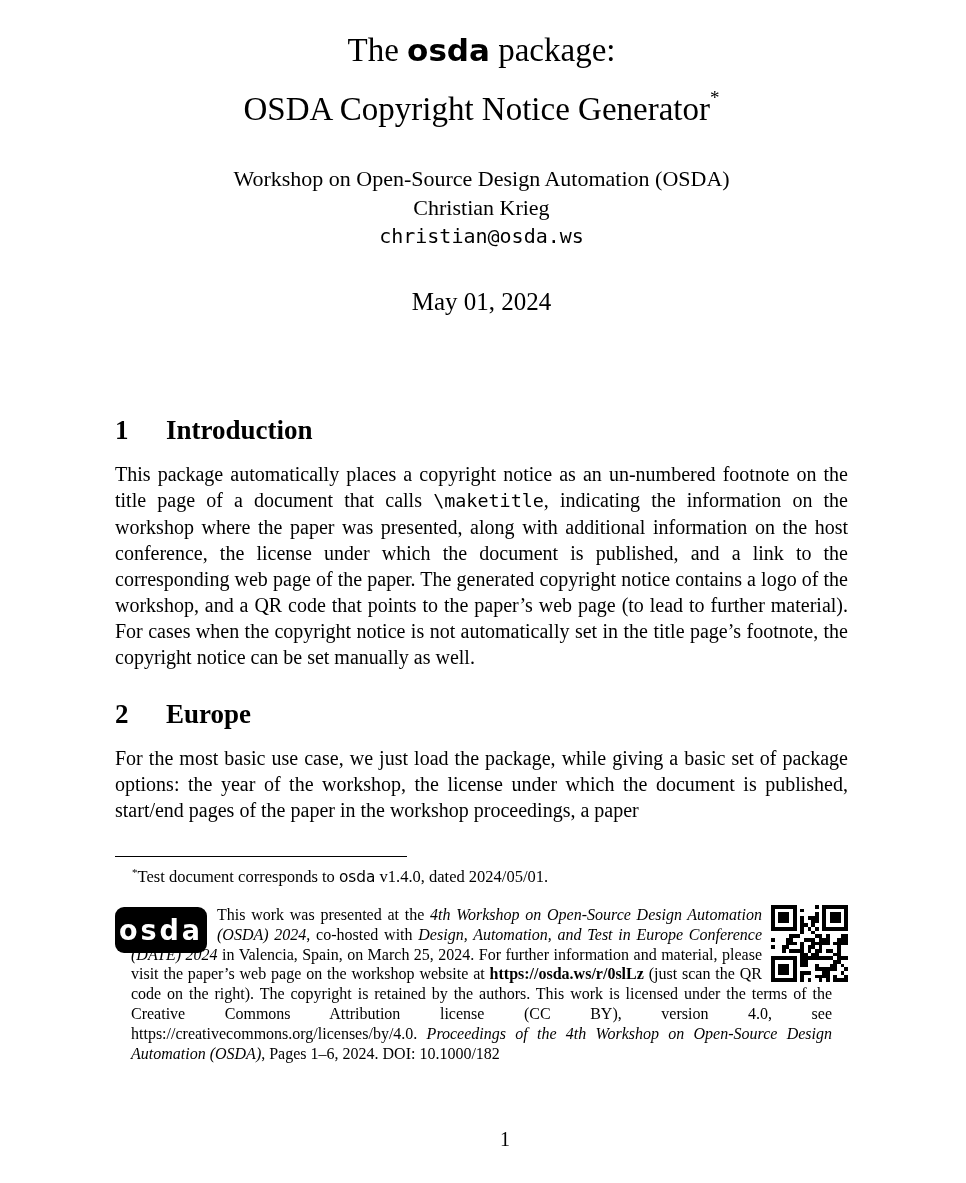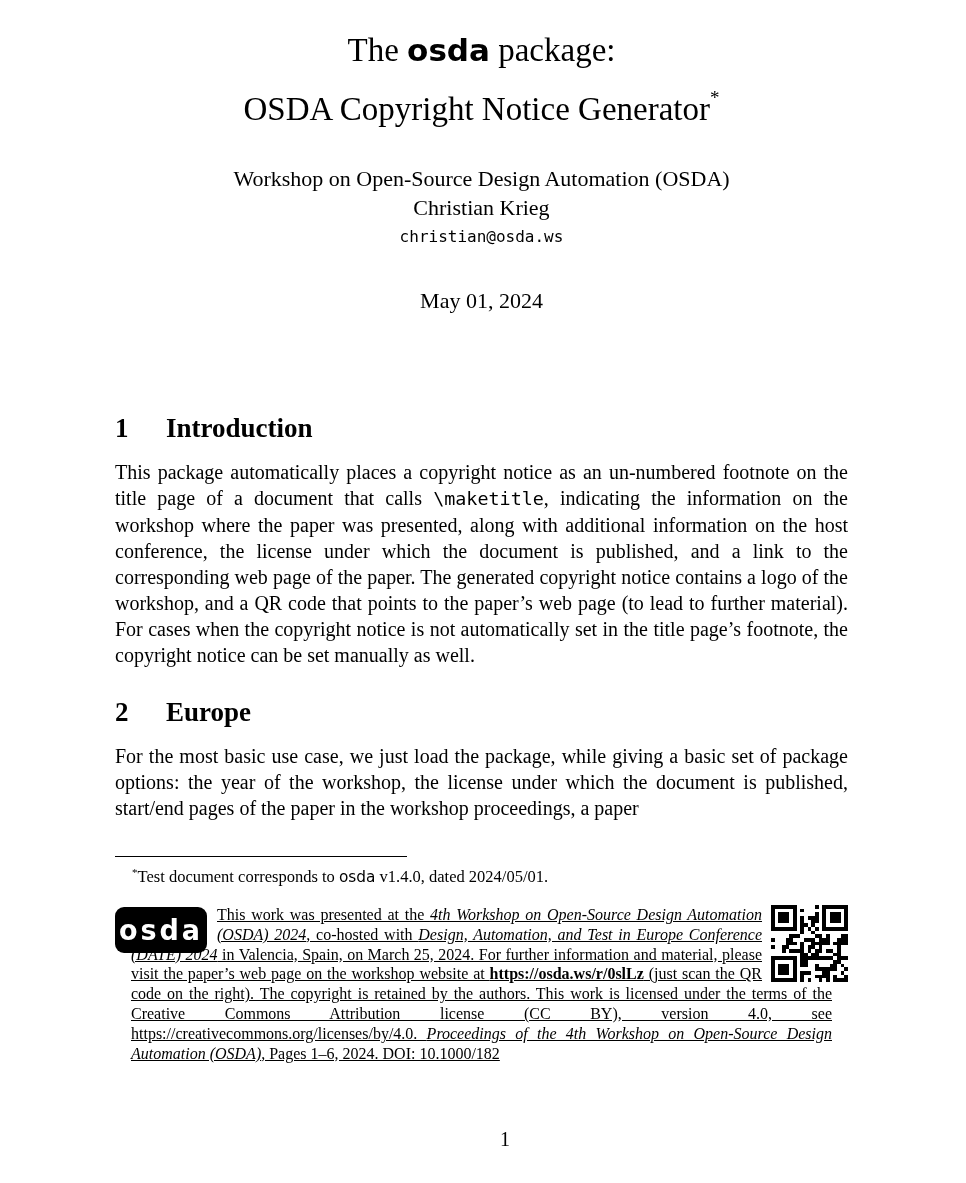--- a/index.html
+++ b/index.html
@@ -25,23 +25,23 @@
     font-size: 33px;
     line-height: 47px;
     font-weight: 400;
     margin: 0;
   }
   .title .seg-sans { font-size: 31px; }
   .title-sup { font-size: 19px; vertical-align: 16px; }
   .authorblock { margin-top: 31px; font-size: 22px; line-height: 29px; }
   .email {
     font-family: "DejaVu Sans Mono", "Liberation Mono", monospace;
-    font-size: 16px;
-  }
-  .date { margin-top: 37px; font-size: 22px; }
+    font-size: 20px;
+  }
+  .date { margin-top: 37px; font-size: 25px; }
   
   h2.sec-heading {
     font-size: 27px;
     line-height: 34px;
     font-weight: 700;
     margin: 0;
   }
   #sec1 h2.sec-heading { margin-top: 97px; }
   #sec2 h2.sec-heading { margin-top: 27px; }
   .sec-num { display: inline-block; min-width: 51px; }
@@ -86,21 +86,21 @@
     font-size: 16.5px;
     line-height: 21px;
     text-indent: 17px;
   }
   .fn-marker { font-size: 11px; vertical-align: 6px; }
   .copyright-notice {
     margin-top: 17px;
     font-size: 16px;
     line-height: 19.8px;
   }
-  .copyright-notice p { margin: 16px; text-align: justify; text-decoration: underline; }
+  .copyright-notice p { margin: 16px; text-align: justify; }
   .osda-logo {
     float: left;
     width: 92px;
     height: 46px;
     margin: 2px 10px -10px 0;
     background: #000000;
     border-radius: 9px;
     display: flex;
     align-items: center;
     justify-content: center;

